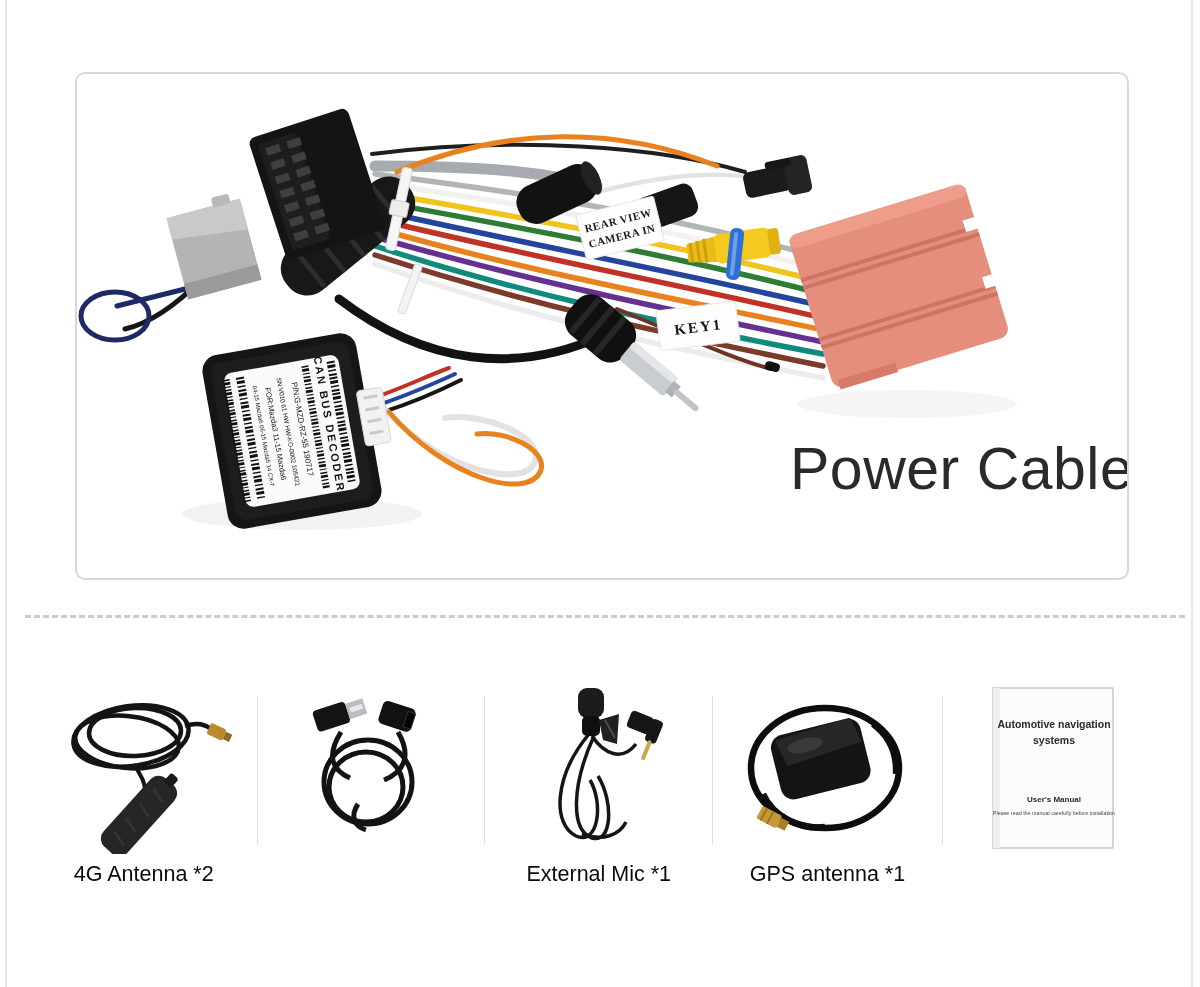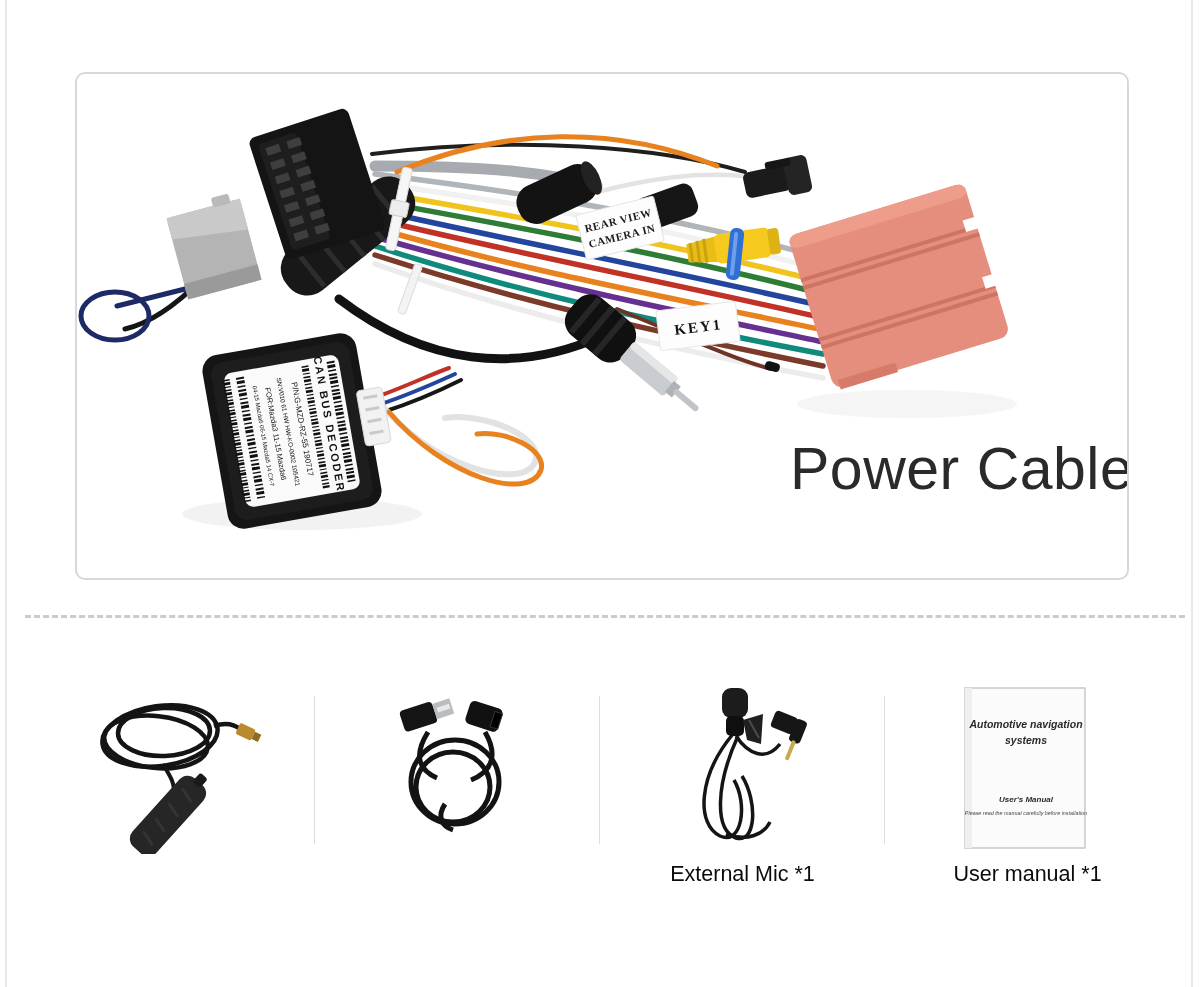--- a/index.html
+++ b/index.html
@@ -28,21 +28,21 @@
     position:absolute;left:25px;top:615px;width:1160px;height:0;
     border-top:3px dashed #cccccc;
   }
 
   
   .accessories{
     position:absolute;left:30px;top:684px;width:1140px;height:216px;
     display:flex;
   }
   .tile{flex:1;position:relative;text-align:center;}
-  .tile .art{height:170px;display:flex;align-items:flex-start;justify-content:center;font-style:italic;}
+  .tile .art{height:170px;display:flex;align-items:flex-start;justify-content:center;}
   .tile .tile-label{margin-top:8px;font-size:21.5px;color:#0b0b0b;white-space:nowrap;}
   .tile .tile-divider{
     position:absolute;right:0;top:12px;height:148px;width:0;
     border-right:1px solid #dedede;
   }
   svg text{font-family:"Liberation Sans","DejaVu Sans",sans-serif;}
   svg text.serifcap{font-family:"Liberation Serif","DejaVu Serif",serif;}
 </style>
 </head>
 <body>
@@ -230,20 +230,21 @@
           <rect x="-9" y="-6" width="17" height="12" rx="2" fill="#b98a2e"></rect>
           <rect x="8" y="-4" width="7" height="8" fill="#8f6a1f"></rect>
         </g>
         <g transform="translate(100,132) rotate(42)">
           <rect x="-16" y="-46" width="32" height="92" rx="11" fill="#262626"></rect>
           <rect x="-5" y="-54" width="10" height="12" rx="3" fill="#1a1a1a"></rect>
           <path d="M-8,-30 L8,-26 M-8,-10 L8,-6 M-8,10 L8,14 M-8,28 L8,32" stroke="#343434" stroke-width="3"></path>
         </g>
       </svg>
     </div>
+    <div class="tile-label">4G Antenna *2</div>
     <div class="tile-divider"></div>
   </div>
 
   <div class="tile">
     <div class="art">
       <svg viewBox="0 0 210 170" width="210" height="170">
         <g fill="none" stroke="#131313" stroke-width="5">
           <ellipse cx="102" cy="98" rx="44" ry="42"></ellipse>
           <ellipse cx="100" cy="103" rx="37" ry="35"></ellipse>
           <path d="M75,48 C60,72 66,86 84,94"></path>
@@ -283,30 +284,52 @@
           <rect x="-16" y="-9" width="24" height="18" rx="4" fill="#161616"></rect>
           <rect x="6" y="-9" width="12" height="24" rx="4" fill="#161616"></rect>
           <line x1="12" y1="15" x2="12" y2="32" stroke="#c9a94e" stroke-width="4" stroke-linecap="round"></line>
         </g>
       </svg>
     </div>
     <div class="tile-label">External Mic *1</div>
     <div class="tile-divider"></div>
   </div>
 
+  <div class="tile">
+    <div class="art">
+      <svg viewBox="0 0 230 170" width="230" height="170">
+        <g fill="none" stroke="#0d0d0d" stroke-width="6.5">
+          <ellipse cx="112" cy="84" rx="74" ry="60"></ellipse>
+          <path d="M50,110 C60,132 86,146 112,143"></path>
+          <path d="M160,40 C176,52 184,70 183,90"></path>
+        </g>
+        <g transform="translate(108,76) rotate(-14)">
+          <rect x="-46" y="-34" width="92" height="66" rx="13" fill="#141414"></rect>
+          <path d="M-40,-30 L38,-34 L44,-8 L-34,-2 Z" fill="#272727"></path>
+          <ellipse cx="-12" cy="-18" rx="18" ry="7" fill="#3a3a3a"></ellipse>
+        </g>
+        <g transform="translate(58,134) rotate(28)">
+          <rect x="-13" y="-7" width="22" height="14" rx="2" fill="#c59a36"></rect>
+          <rect x="9" y="-5" width="9" height="10" fill="#a77f26"></rect>
+          <path d="M-8,-7 L-8,7 M-1,-7 L-1,7" stroke="#9c7620" stroke-width="2"></path>
+        </g>
+      </svg>
+    </div>
+    <div class="tile-label">GPS antenna *1</div>
+    <div class="tile-divider"></div>
+  </div>
 
   <div class="tile">
     <div class="art">
       <svg viewBox="0 0 210 170" width="210" height="170">
         <g>
           <rect x="42" y="4" width="120" height="160" fill="#fbfbfb" stroke="#c9c9c9" stroke-width="1.5"></rect>
           <rect x="42" y="4" width="7" height="160" fill="#efefef"></rect>
           <text x="103" y="44" text-anchor="middle" font-size="10.5" font-weight="bold" fill="#2a2a2a">Automotive navigation</text>
           <text x="103" y="60" text-anchor="middle" font-size="10.5" font-weight="bold" fill="#2a2a2a">systems</text>
           <text x="103" y="118" text-anchor="middle" font-size="8" font-weight="bold" fill="#2a2a2a">User's Manual</text>
           <text x="103" y="131" text-anchor="middle" font-size="5.4" fill="#4a4a4a">Please read the manual carefully before installation</text>
         </g>
       </svg>
     </div>
-    <div class="tile-label">User manual *1</div>
   </div>
 
 </div>
 
 </body></html>

